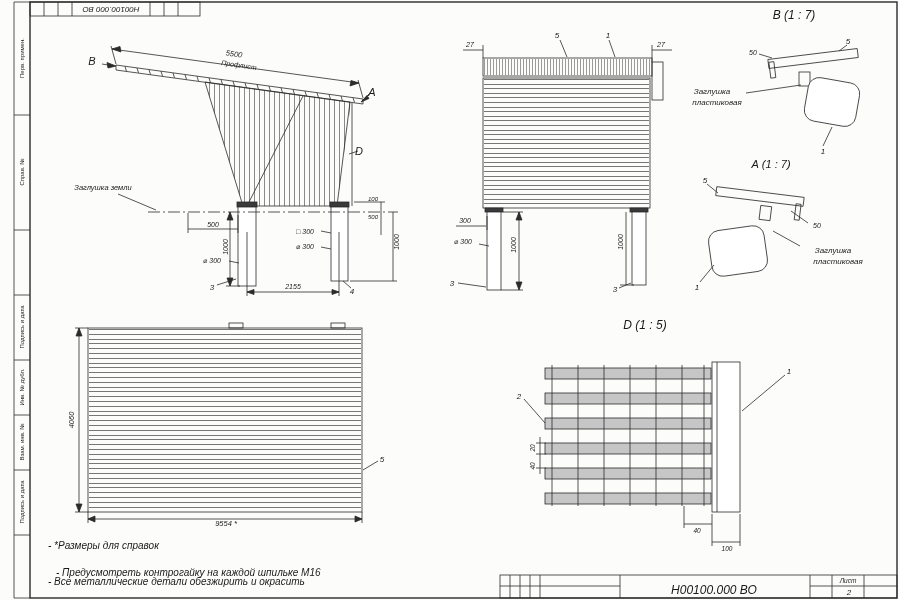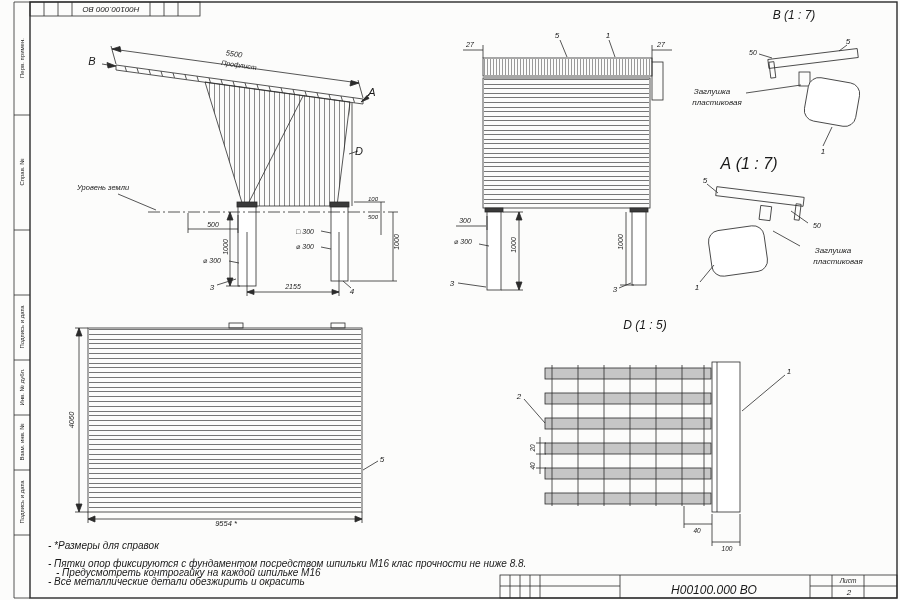--- a/index.html
+++ b/index.html
@@ -224,21 +224,21 @@
   <span class="vlabel" style="left:22px;top:327px">Подпись и дата</span>
   <span class="vlabel" style="left:22px;top:387px">Инв. № дубл.</span>
   <span class="vlabel" style="left:22px;top:442px">Взам. инв. №</span>
   <span class="vlabel" style="left:22px;top:502px">Подпись и дата</span>
 
   <span class="t" style="left:92px;top:61px;font-size:11px">В</span>
   <span class="t r8" style="left:234px;top:54px;font-size:7.5px">5500</span>
   <span class="t r8" style="left:239px;top:65px">Профлист</span>
   <span class="t" style="left:372px;top:92px;font-size:11px">А</span>
   <span class="t" style="left:359px;top:151px;font-size:11px">D</span>
-  <span class="t" style="left:103px;top:187px;font-size:7.5px">Уровень земли</span>
+  <span class="t" style="left:103px;top:187px;font-size:7.5px">Заглушка земли</span>
   <span class="t" style="left:213px;top:224px">500</span>
   <span class="t r90" style="left:225px;top:247px">1000</span>
   <span class="t" style="left:212px;top:261px">⌀ 300</span>
   <span class="t" style="left:305px;top:231px">□ 300</span>
   <span class="t" style="left:305px;top:247px">⌀ 300</span>
   <span class="t" style="left:293px;top:286px">2155</span>
   <span class="t" style="left:212px;top:287px;font-size:8px">3</span>
   <span class="t" style="left:352px;top:291px;font-size:8px">4</span>
   <span class="t" style="left:373px;top:199px;font-size:6px">100</span>
   <span class="t" style="left:373px;top:217px;font-size:6px">500</span>
@@ -255,41 +255,40 @@
   <span class="t" style="left:452px;top:283px;font-size:8px">3</span>
   <span class="t" style="left:615px;top:289px;font-size:8px">3</span>
 
   <span class="t" style="left:794px;top:15px;font-size:12px">В (1 : 7)</span>
   <span class="t" style="left:753px;top:52px">50</span>
   <span class="t" style="left:848px;top:41px;font-size:8px">5</span>
   <span class="t" style="left:712px;top:91px;font-size:8px">Заглушка</span>
   <span class="t" style="left:717px;top:102px;font-size:8px">пластиковая</span>
   <span class="t" style="left:823px;top:151px;font-size:8px">1</span>
 
-  <span class="t" style="left:749px;top:164px;font-size:16px">А (1 : 7)</span>
+  <span class="t" style="left:771px;top:164px;font-size:11px">А (1 : 7)</span>
   <span class="t" style="left:705px;top:180px;font-size:8px">5</span>
   <span class="t" style="left:817px;top:225px">50</span>
   <span class="t" style="left:833px;top:250px;font-size:8px">Заглушка</span>
   <span class="t" style="left:838px;top:261px;font-size:8px">пластиковая</span>
   <span class="t" style="left:697px;top:287px;font-size:8px">1</span>
 
   <span class="t r90" style="left:71px;top:420px;font-size:7.5px">4060</span>
   <span class="t" style="left:226px;top:523px;font-size:7.5px">9554 *</span>
   <span class="t" style="left:382px;top:459px;font-size:8px">5</span>
 
   <span class="t" style="left:645px;top:325px;font-size:12px">D (1 : 5)</span>
   <span class="t r90" style="left:532px;top:448px;font-size:6.5px">20</span>
   <span class="t r90" style="left:532px;top:466px;font-size:6.5px">40</span>
   <span class="t" style="left:697px;top:530px;font-size:6.5px">40</span>
   <span class="t" style="left:727px;top:548px;font-size:6.5px">100</span>
   <span class="t" style="left:519px;top:396px;font-size:8px">2</span>
   <span class="t" style="left:789px;top:371px;font-size:8px">1</span>
 
   <span class="note" style="left:48px;top:540px">- *Размеры для справок</span>
-  <span class="note" style="left:48px;top:558px">- Пятки опор фиксируются с фундаментом посредством шпильки М16 клас прочности не ниже 8.8.</span>
   <span class="note" style="left:56px;top:567px">- Предусмотреть контрогайку на каждой шпильке М16</span>
   <span class="note" style="left:48px;top:576px">- Все металлические детали обезжирить и окрасить</span>
 
   <span class="t" style="left:714px;top:590px;font-size:12px">Н00100.000 ВО</span>
   <span class="t" style="left:848px;top:580px;font-size:6.5px">Лист</span>
   <span class="t" style="left:849px;top:592px;font-size:8px">2</span>
 
 </div>
 
 </body></html>

